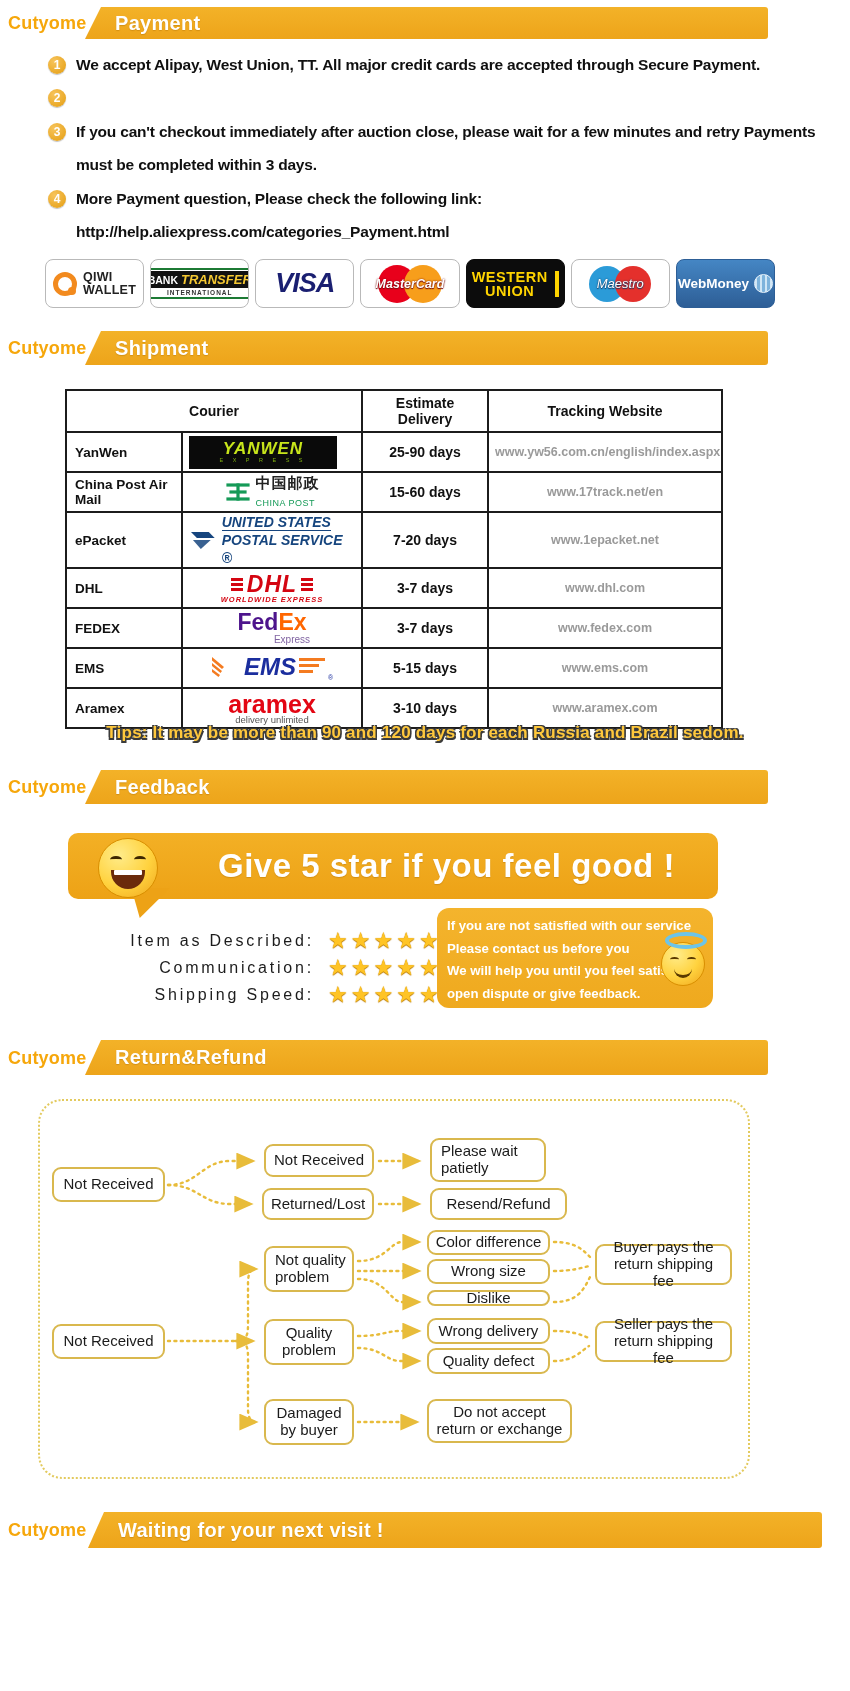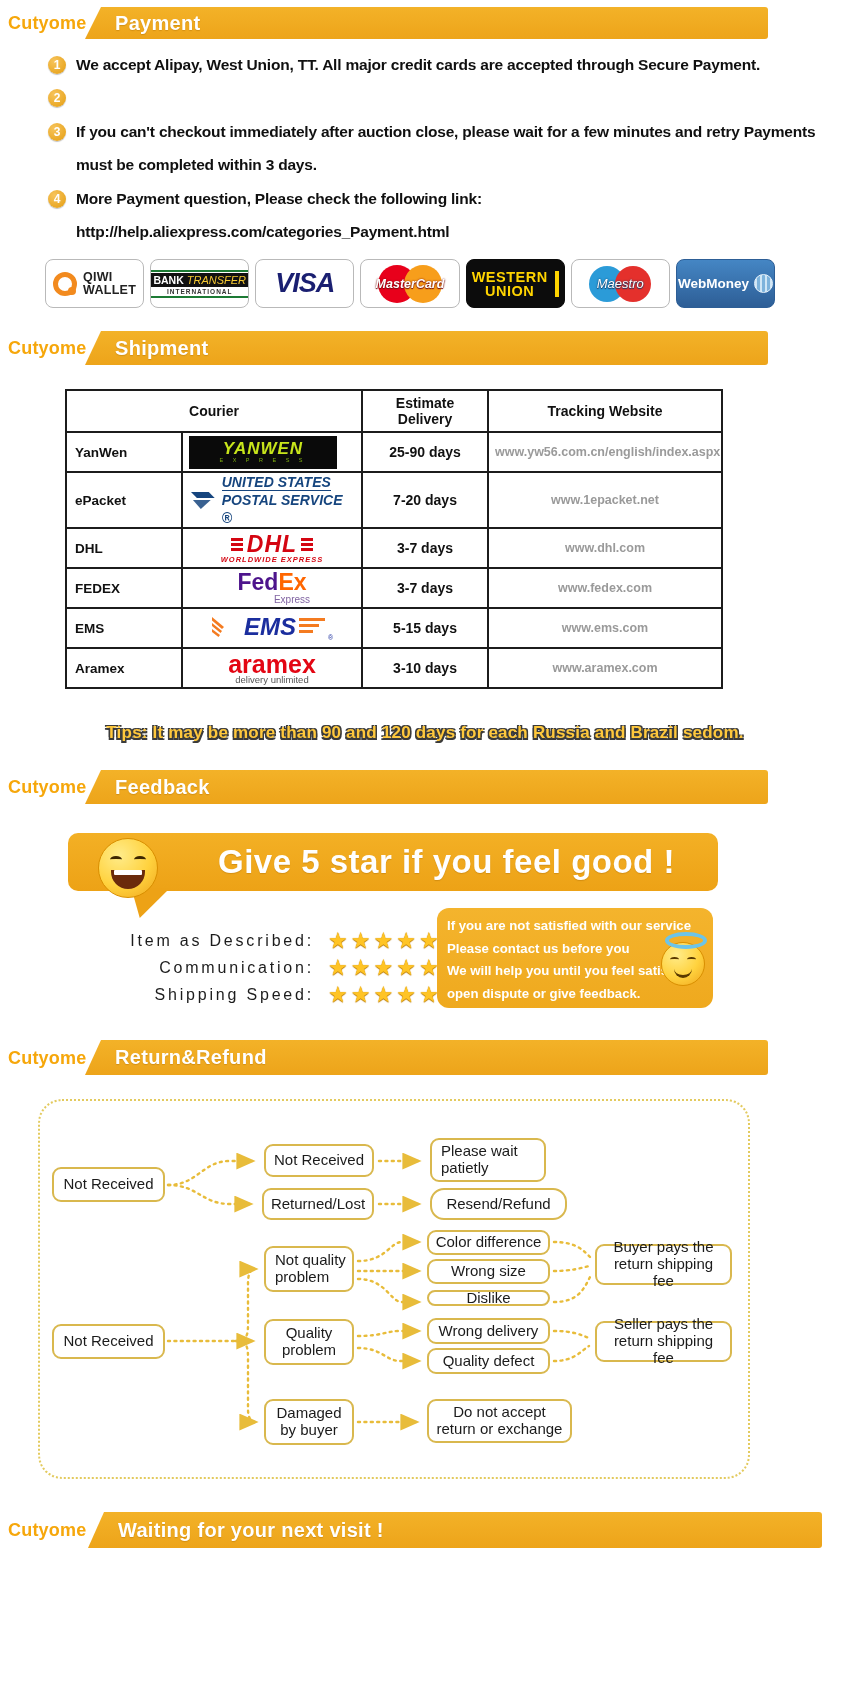--- a/index.html
+++ b/index.html
@@ -33,21 +33,21 @@
   .card.blue { background:linear-gradient(180deg,#4586c4,#2d5e96); border-color:#2d5e96; }
   
   .qiwi-q { width:24px; height:24px; border:5px solid #F28A1E; border-radius:50%; position:relative; margin-right:6px; }
   .qiwi-q::after { content:""; position:absolute; right:-4px; bottom:-4px; width:8px; height:8px;
                    background:#F28A1E; border-radius:50% 50% 50% 0; }
   .qiwi-txt { font-size:12.5px; font-weight:bold; color:#222; line-height:13px; letter-spacing:0.3px; }
   
   .bt-box { border:2px solid #1c7a34; border-radius:3px; padding:1px 3px; background:#fff; text-align:center; }
   .bt-top { background:#111; padding:1px 3px; display:flex; gap:3px; align-items:baseline; }
   .bt-w1 { color:#fff; font-size:10.5px; font-weight:bold; }
-  .bt-w2 { color:#F5C832; font-size:11px; font-weight:normal; font-style:italic; }
+  .bt-w2 { color:#F5C832; font-size:13px; font-weight:bold; font-style:italic; }
   .bt-sub { font-size:6.5px; font-weight:bold; color:#333; letter-spacing:1px; margin-top:1px; }
   
   .visa-txt { color:#1A1F71; font-size:27px; font-weight:bold; font-style:italic; letter-spacing:-1px; }
   
   .mc-wrap { position:relative; width:64px; height:40px; }
   .mc-c { position:absolute; top:1px; width:38px; height:38px; border-radius:50%; }
   .mc-red { left:0; background:#E8001B; }
   .mc-org { right:0; background:#F79E1B; }
   .mc-label { position:absolute; top:13px; left:-6px; width:76px; text-align:center; color:#fff;
               font-size:12.5px; font-weight:bold; font-style:italic;
@@ -110,21 +110,21 @@
   .ar-wrap { display:inline-flex; flex-direction:column; align-items:center; line-height:22px; }
   .ar-main { color:#E30613; font-size:25px; font-weight:bold; letter-spacing:0; }
   .ar-sub { color:#555; font-size:9.5px; line-height:9px; }
 
   
   .tips { position:absolute; left:0; top:723px; width:100%; text-align:center;
           font-size:17px; font-weight:bold; color:#FFC83C; letter-spacing:0.2px;
           text-shadow:-1.5px -1.5px 0 #3b3b3b, 1.5px -1.5px 0 #3b3b3b, -1.5px 1.5px 0 #3b3b3b, 1.5px 1.5px 0 #3b3b3b, 0 2px 0 #3b3b3b; }
 
   
-  .bubble { position:absolute; left:68px; top:833px; width:650px; height:58px;
+  .bubble { position:absolute; left:68px; top:833px; width:650px; height:66px;
             background:linear-gradient(180deg,#F3B025,#EDA216); border-radius:10px;
             display:flex; align-items:center; }
   .bubble-text { color:#fff; font-size:33px; font-weight:bold; padding-left:150px; letter-spacing:0.5px;
                  text-shadow:0 1px 1px rgba(150,90,0,.3); white-space:nowrap; }
   .bubble-tail { position:absolute; left:128px; top:888px; width:42px; height:30px; background:#EDA216;
                  clip-path:polygon(8% 0, 100% 0, 28% 100%); }
   .smiley { position:absolute; left:98px; top:838px; width:60px; height:60px; border-radius:50%;
             background:radial-gradient(circle at 35% 28%, #FFEC8A, #FFD23E 55%, #F0A51D);
             border:1px solid #D98F00; }
   .smiley .eye { position:absolute; top:17px; width:12px; height:7px; border-top:3.5px solid #3d2600; border-radius:50%; }
@@ -265,20 +265,41 @@
     <tr>
       <td class="td-name">YanWen</td>
       <td class="td-logo">
         <div class="yw-box">
           <span class="yw-main">YANWEN</span>
           <span class="yw-sub">E X P R E S S</span>
         </div>
       </td>
       <td class="td-days">25-90 days</td>
       <td class="td-url">www.yw56.com.cn/english/index.aspx</td>
+    </tr>
+    <tr>
+      <td class="td-name">China Post Air Mail</td>
+      <td class="td-logo">
+        <div class="logo-inner">
+          <svg class="cp-emblem" width="26" height="26" viewBox="0 0 26 26">
+            <g fill="none" stroke="#159a57" stroke-width="3.2" stroke-linecap="square">
+              <path d="M3 6 H23"></path>
+                  <path d="M6 13 H20"></path>
+                  <path d="M3 20 H23"></path>
+                  <path d="M13 6 V20"></path>
+            </g>
+          </svg>
+          <span class="cp-txt">
+            <span class="cp-main">中国邮政</span><br>
+            <span class="cp-sub">CHINA POST</span>
+          </span>
+        </div>
+      </td>
+      <td class="td-days">15-60 days</td>
+      <td class="td-url">www.17track.net/en</td>
     </tr>
     <tr>
       <td class="td-name">ePacket</td>
       <td class="td-logo">
         <div class="logo-inner">
           <svg class="us-eagle" width="28" height="24" viewBox="0 0 28 24">
             <path d="M2 4 L20 4 L26 10 L8 10 Z" fill="#16457E"></path>
             <path d="M4 12 L22 12 L12 21 Z" fill="#16457E" opacity="0.85"></path>
           </svg>
           <span class="us-txt">
@@ -453,21 +474,21 @@
       <path class="conn" d="M318,247 C342,247 346,260 360,260 L378,260" marker-end="url(#arr)"></path>
       <path class="conn" d="M514,230 C534,230 541,234 549,237"></path>
       <path class="conn" d="M514,260 C534,260 541,250 549,245"></path>
       <path class="conn" d="M318,321 L376,321" marker-end="url(#arr)"></path>
     </svg>
 
     <div class="fnode" style="left:12px;top:66px;width:113px;height:35px;">Not Received</div>
     <div class="fnode" style="left:224px;top:43px;width:110px;height:33px;">Not Received</div>
     <div class="fnode left-al" style="left:390px;top:37px;width:116px;height:44px;">Please wait patietly</div>
     <div class="fnode" style="left:222px;top:87px;width:112px;height:32px;">Returned/Lost</div>
-    <div class="fnode" style="left:390px;top:87px;width:137px;height:32px;border-radius:14px;">Resend/Refund</div>
+    <div class="fnode" style="left:390px;top:87px;width:137px;height:32px;">Resend/Refund</div>
     <div class="fnode" style="left:387px;top:129px;width:123px;height:25px;">Color difference</div>
     <div class="fnode left-al" style="left:224px;top:145px;width:90px;height:46px;">Not quality problem</div>
     <div class="fnode" style="left:387px;top:158px;width:123px;height:25px;text-align:center;">Wrong size</div>
     <div class="fnode" style="left:555px;top:143px;width:137px;height:41px;">Buyer pays the return shipping fee</div>
     <div class="fnode" style="left:387px;top:189px;width:123px;height:16px;">Dislike</div>
     <div class="fnode" style="left:12px;top:223px;width:113px;height:35px;">Not Received</div>
     <div class="fnode" style="left:224px;top:218px;width:90px;height:46px;">Quality problem</div>
     <div class="fnode" style="left:387px;top:217px;width:123px;height:26px;">Wrong delivery</div>
     <div class="fnode" style="left:555px;top:220px;width:137px;height:41px;">Seller pays the return shipping fee</div>
     <div class="fnode" style="left:387px;top:247px;width:123px;height:26px;">Quality defect</div>

